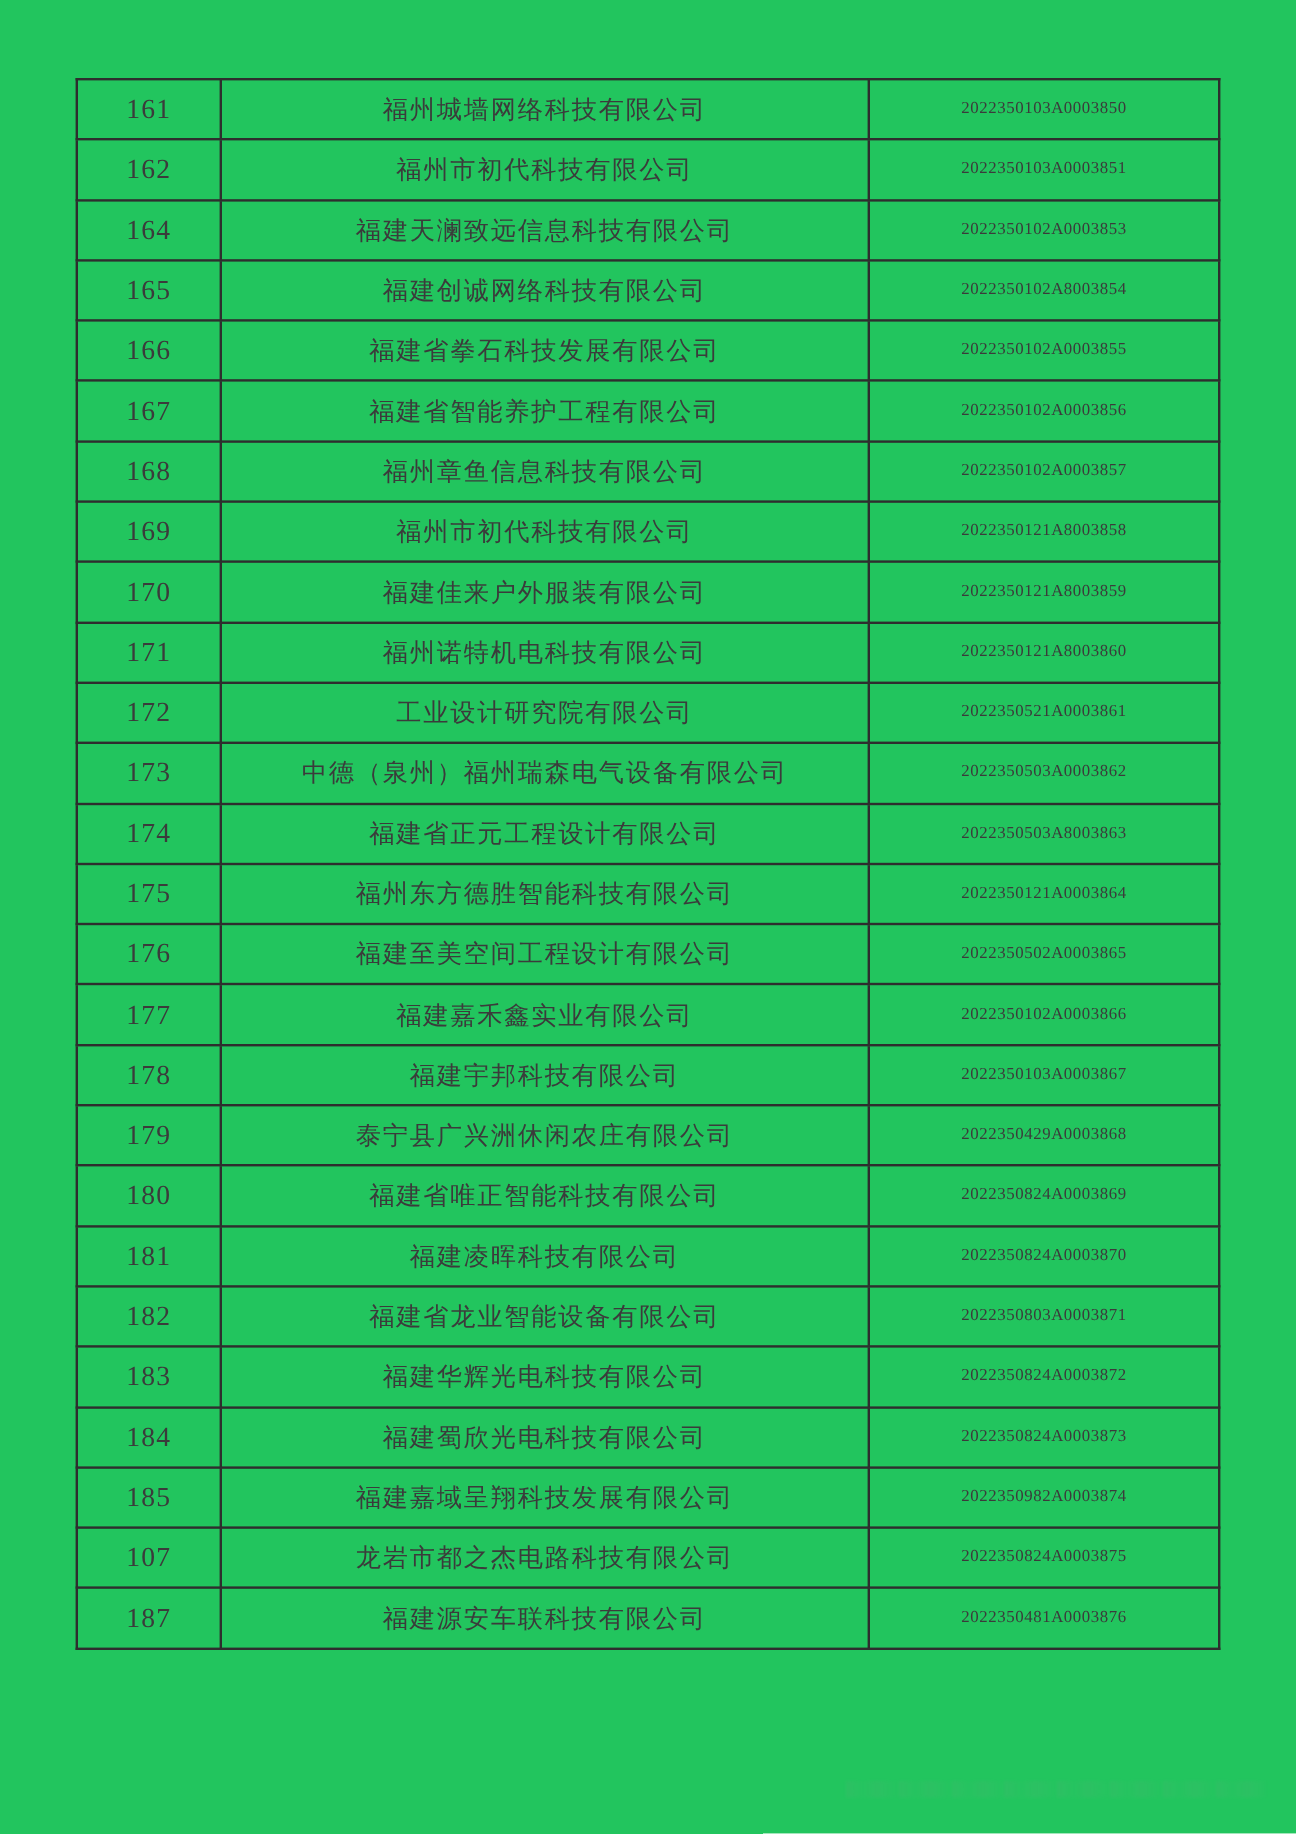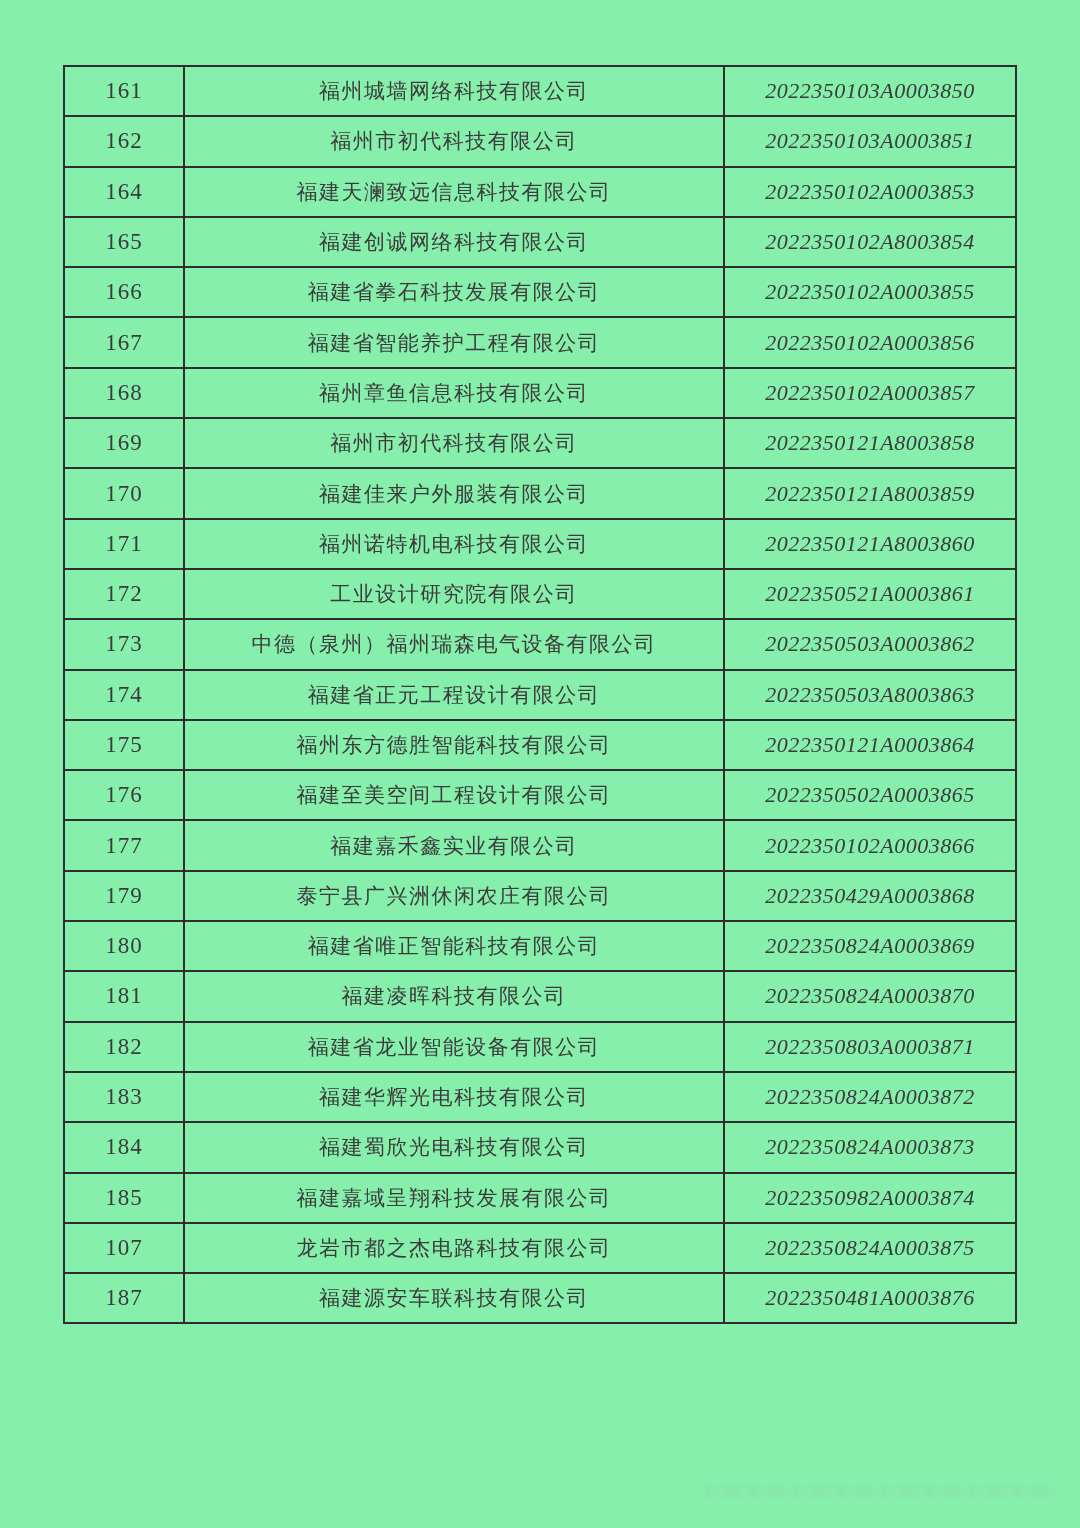--- a/index.html
+++ b/index.html
@@ -8,21 +8,21 @@
     width: 1080px;
     height: 1528px;
     background: #fdfdfd;
     overflow: hidden;
     font-family: "Liberation Serif", "DejaVu Serif", serif;
   }
   .page {
     position: relative;
     width: 1080px;
     height: 1528px;
-    background: #86efac;
+    background: #22c55e;
   }
   .company-table {
     position: absolute;
     left: 63px;
     top: 65px;
     width: 952px;
     border-collapse: collapse;
     table-layout: fixed;
   }
   .company-table td {
@@ -40,23 +40,22 @@
   .col-code  { width: 292px; }
   td.cell-no {
     font-size: 23px;
     letter-spacing: 1px;
   }
   td.cell-name {
     font-size: 21px;
     letter-spacing: 1.5px;
   }
   td.cell-code {
-    font-size: 22px;
+    font-size: 14px;
     letter-spacing: 0.5px;
-    font-style: italic;
   }
   
   .watermark-smudge {
     position: absolute;
     left: 705px;
     top: 1484px;
     width: 350px;
     height: 14px;
     background: repeating-linear-gradient(
       90deg,
@@ -156,20 +155,25 @@
           <td class="cell-no">176</td>
           <td class="cell-name">福建至美空间工程设计有限公司</td>
           <td class="cell-code">2022350502A0003865</td>
         </tr>
         <tr>
           <td class="cell-no">177</td>
           <td class="cell-name">福建嘉禾鑫实业有限公司</td>
           <td class="cell-code">2022350102A0003866</td>
         </tr>
         <tr>
+          <td class="cell-no">178</td>
+          <td class="cell-name">福建宇邦科技有限公司</td>
+          <td class="cell-code">2022350103A0003867</td>
+        </tr>
+        <tr>
           <td class="cell-no">179</td>
           <td class="cell-name">泰宁县广兴洲休闲农庄有限公司</td>
           <td class="cell-code">2022350429A0003868</td>
         </tr>
         <tr>
           <td class="cell-no">180</td>
           <td class="cell-name">福建省唯正智能科技有限公司</td>
           <td class="cell-code">2022350824A0003869</td>
         </tr>
         <tr>

